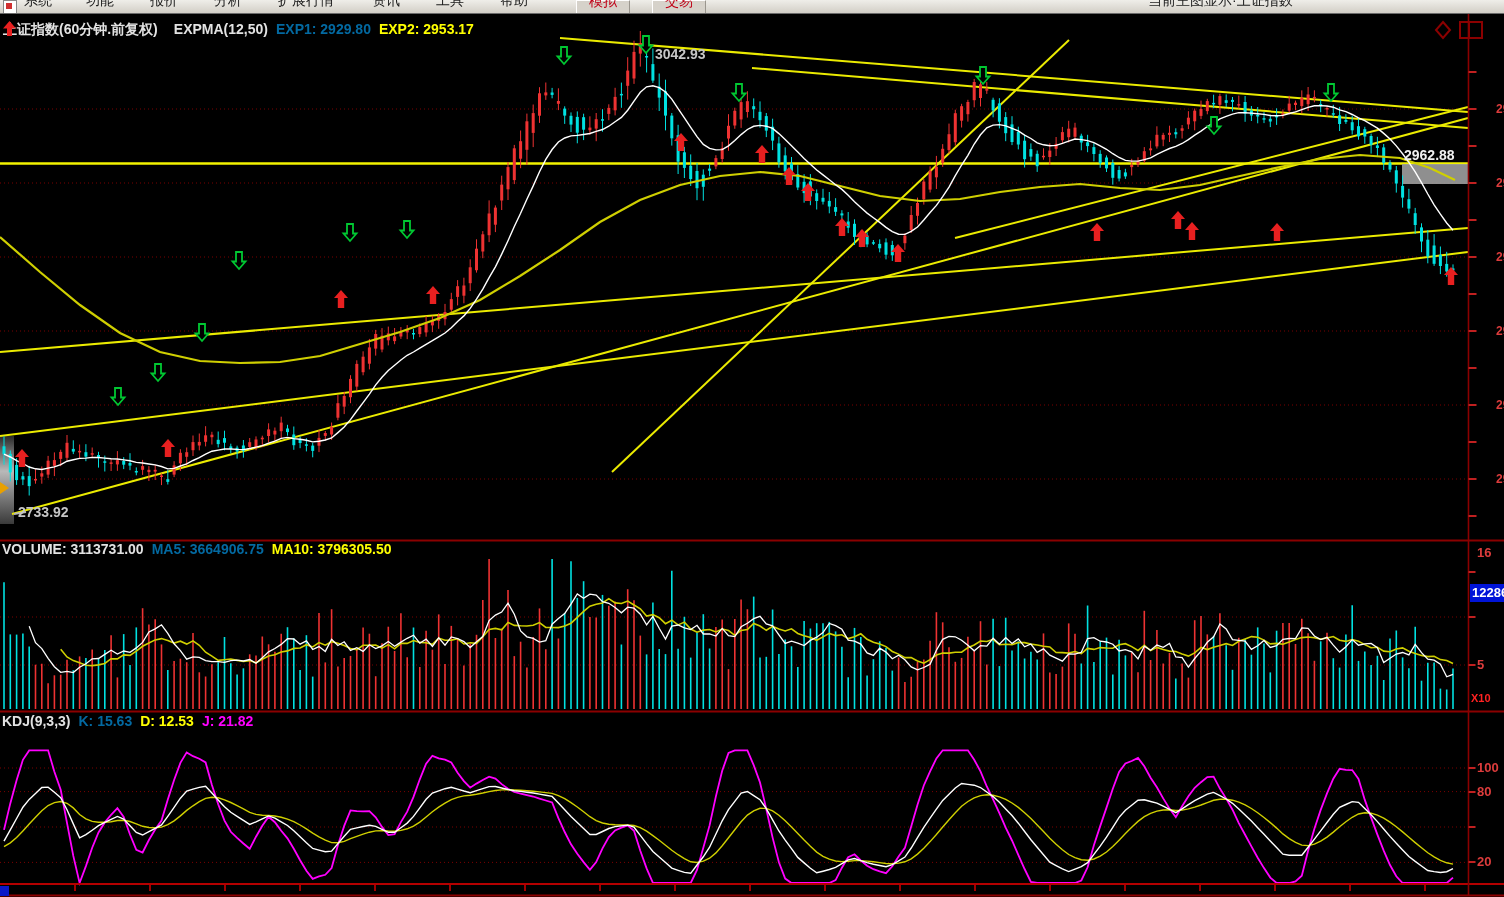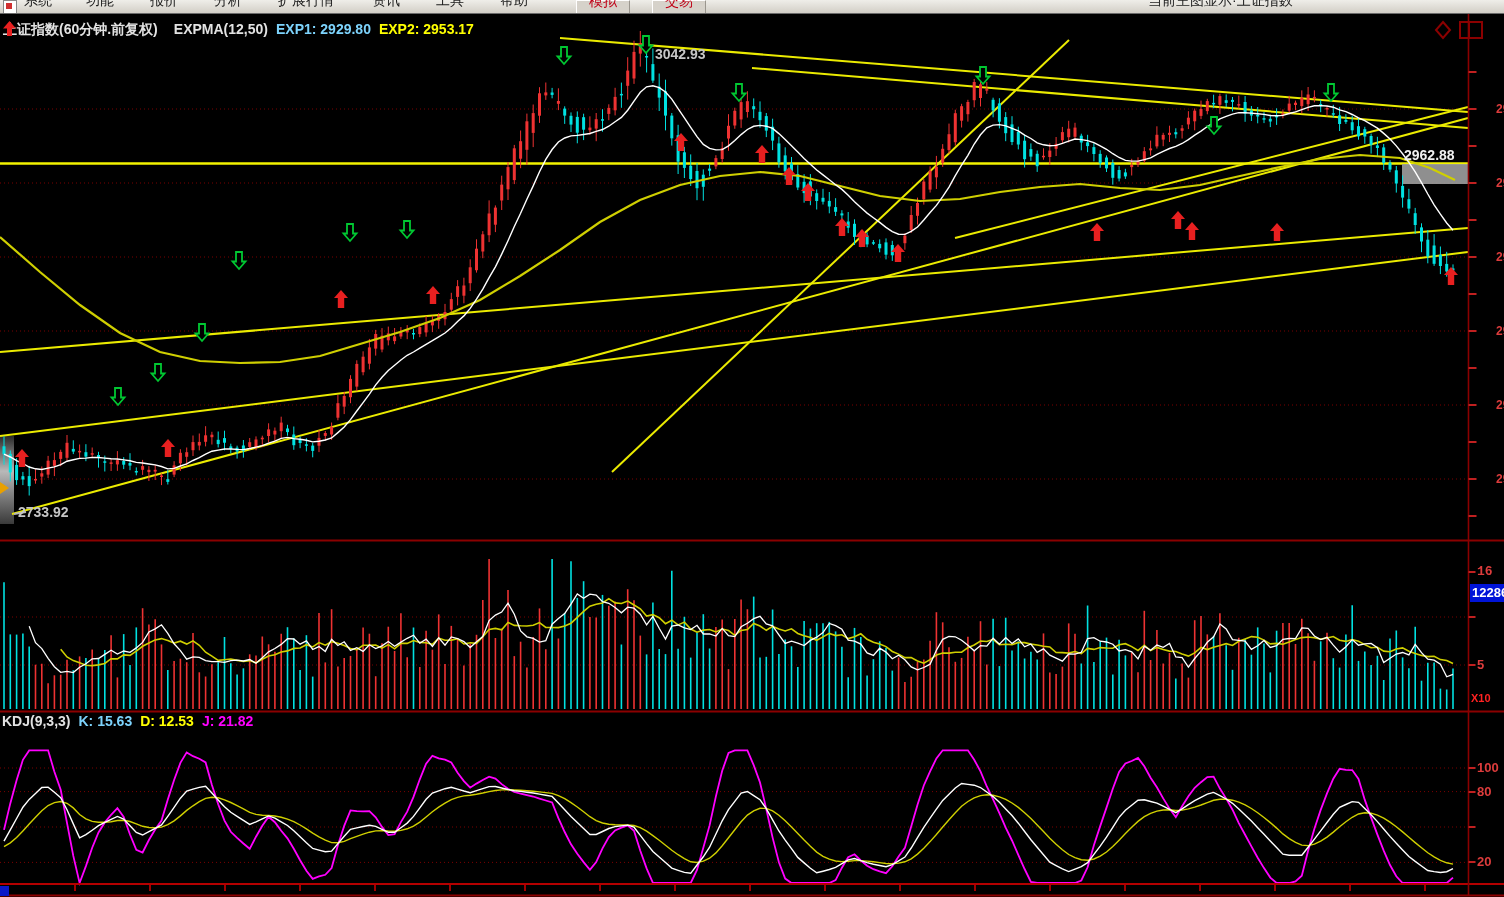--- a/index.html
+++ b/index.html
@@ -9,21 +9,21 @@
   .mi{position:absolute;top:-8px;font-size:14px;color:#1a1a1a;white-space:nowrap;}
   .mbtn{position:absolute;top:0px;height:16px;width:52px;background:#d6d2ca;border:1px solid #9a968e;border-top-color:#fff;border-left-color:#fff;}
   .mbtn span{position:absolute;left:12px;top:-8px;font-size:14px;color:#c00016;white-space:nowrap;}
   #appicon{position:absolute;left:3px;top:0px;width:12px;height:12px;background:#fff;border:1px solid #888;}
   #appicon i{position:absolute;left:2px;top:2px;width:6px;height:6px;background:#d03030;display:block;}
   #mright{position:absolute;top:-8px;font-size:14px;color:#222;white-space:nowrap;}
   svg{position:absolute;left:0;top:0;z-index:5;}
   
   .hdr{position:absolute;z-index:20;white-space:nowrap;font-size:14px;font-weight:bold;letter-spacing:0px;}
   .hdr span{margin-right:8px;}
-  .w{color:#e2e2e2;} .wh{color:#7dd3fc;} .y{color:#ffff00;} .mg{color:#ff00ff;}
+  .w{color:#e2e2e2;} .wh{color:#0369a1;} .y{color:#ffff00;} .mg{color:#ff00ff;}
   .plabel{position:absolute;z-index:20;color:#c6c6c6;font-size:14px;font-weight:bold;white-space:nowrap;}
   .axlab{position:absolute;z-index:20;color:#dd3c3c;font-size:13px;font-weight:bold;white-space:nowrap;}
   #bluebadge{position:absolute;left:1470px;top:584px;width:34px;height:18px;background:#0014d8;z-index:21;overflow:hidden;}
   #bluebadge span{position:absolute;left:2px;top:1px;color:#fff;font-size:13px;font-weight:bold;}
   #xunit{position:absolute;left:1471px;top:692px;color:#ff2222;font-size:11px;font-weight:bold;z-index:21;}
   #corner{position:absolute;left:1434px;top:20px;z-index:22;}
   #blsliver{position:absolute;left:0;top:886px;width:9px;height:10px;background:#0a18c8;z-index:21;}
   .arrow-ic{display:inline-block;vertical-align:-2px;margin-right:6px;}
 </style>
 </head>
@@ -867,20 +867,23 @@
   <div class="hdr" id="main-hdr" style="left:3px;top:21px;">
     <span class="w">上证指数(60分钟.前复权)</span><span class="arrow-ic"><svg width="13" height="15">
           <path d="M6.5 0 L13 7.5 L9 7.5 L9 15 L4 15 L4 7.5 L0 7.5 Z" fill="#e82020"></path>
         </svg></span><span class="w">EXPMA(12,50)</span><span class="wh">EXP1: 2929.80</span><span class="y">EXP2: 2953.17</span>
   </div>
 
   <div class="plabel" style="left:655px;top:46px;">3042.93</div>
   <div class="plabel" style="left:1404px;top:147px;color:#f0f0f0;z-index:21;">2962.88</div>
   <div class="plabel" style="left:18px;top:504px;">2733.92</div>
 
+  <div class="hdr" id="vol-hdr" style="left:2px;top:541px;">
+    <span class="w">VOLUME: 3113731.00</span><span class="wh">MA5: 3664906.75</span><span class="y">MA10: 3796305.50</span>
+  </div>
 
   <div class="hdr" id="kdj-hdr" style="left:2px;top:713px;">
     <span class="w">KDJ(9,3,3)</span><span class="wh">K: 15.63</span><span class="y">D: 12.53</span><span class="mg">J: 21.82</span>
   </div>
 
   <div id="bluebadge">
       <span>12286</span>
     </div>
   <div id="xunit">X10</div>
 
@@ -890,20 +893,20 @@
           <path d="M9 2 L16 10 L9 18 L2 10 Z" fill="none" stroke="#8b0000" stroke-width="2"></path>
         </g>
       <g>
           <rect x="26" y="2" width="22" height="16" fill="none" stroke="#8b0000" stroke-width="2"></rect>
           <line x1="35" y1="2" x2="35" y2="18" stroke="#8b0000" stroke-width="2"></line>
         </g>
     </svg>
   </div>
 
   <div id="blsliver"></div>
-<div class="axlab" style="left: 1477px; top: 564px; font-family: Liberation Mono, monospace;">16</div>
+<div class="axlab" style="left: 1477px; top: 545px;">16</div>
     <div class="axlab" style="left: 1477px; top: 582px;">10</div>
     <div class="axlab" style="left: 1477px; top: 657px;">5</div>
     <div class="axlab" style="left: 1477px; top: 760px;">100</div>
     <div class="axlab" style="left: 1477px; top: 784px;">80</div>
     <div class="axlab" style="left: 1477px; top: 819px; margin-left: 31px;">50</div>
     <div class="axlab" style="left: 1477px; top: 854px;">20</div>
   </div>
 
 </body></html>

